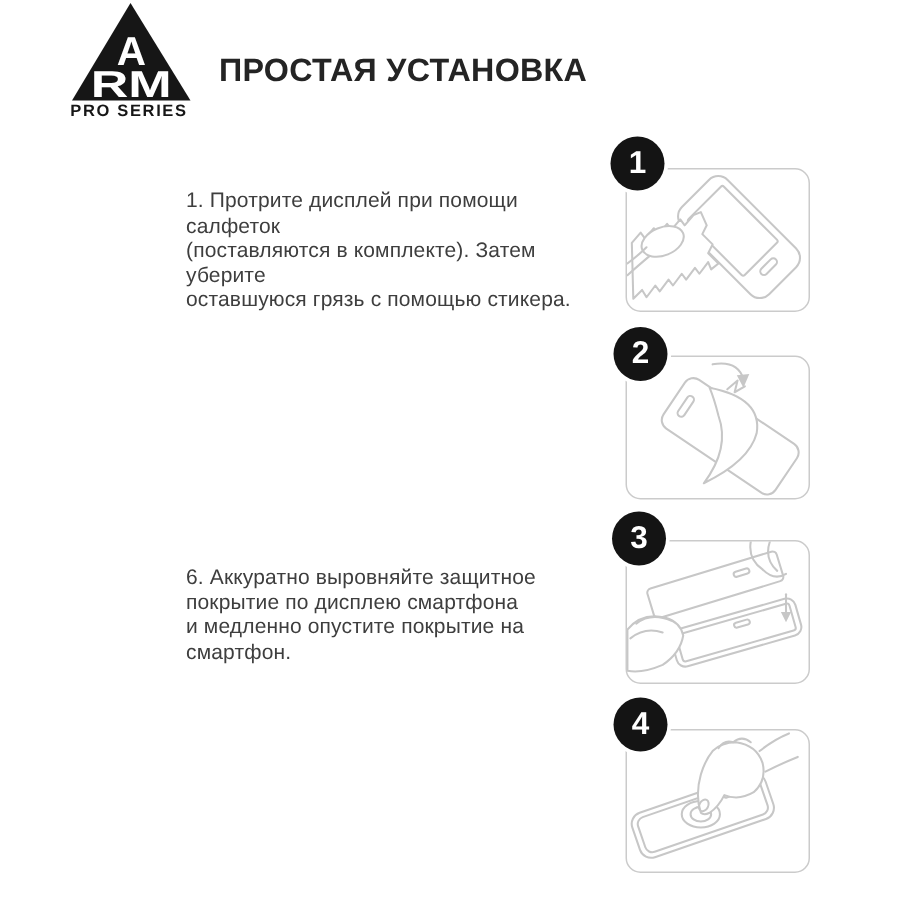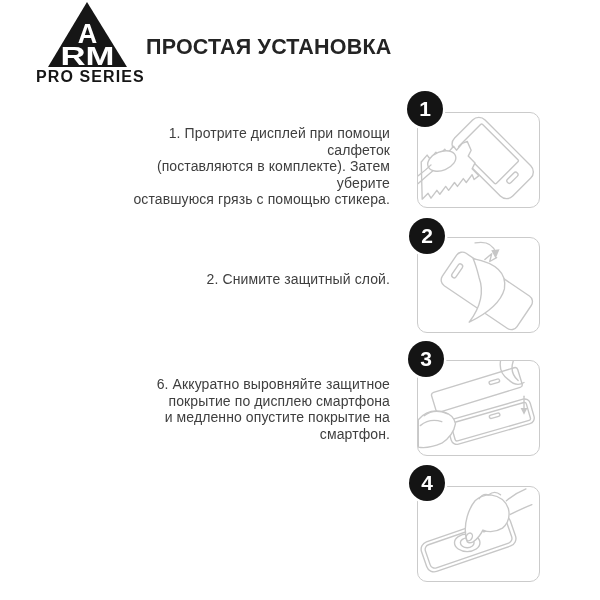--- a/index.html
+++ b/index.html
@@ -4,35 +4,34 @@
 <style>
   html,body{margin:0;padding:0;background:#fff;}
   #page{
     position:relative;width:600px;height:600px;background:#fff;overflow:hidden;
     font-family:"Liberation Sans","DejaVu Sans",sans-serif;
   }
   
   #logo{position:absolute;left:36px;top:0;width:100px;height:90px;}
   #logo svg{display:block;}
   .series-label{
-    position:absolute;left:36px;top:68px;width:100px;text-align:left;
-    font-size:16px;font-weight:bold;letter-spacing:1.1px;color:#161616;white-space:nowrap;
+    position:absolute;left:36px;top:68px;width:100px;text-align:center;
+    font-size:11px;font-weight:bold;letter-spacing:1.1px;color:#161616;white-space:nowrap;
   }
   
   .page-title{
     position:absolute;left:146px;top:36px;
     font-size:21.5px;line-height:22px;font-weight:bold;letter-spacing:.2px;
     color:#242424;white-space:nowrap;
   }
   
   .step-text{
-    position:absolute;left:108px;width:282px;
+    position:absolute;left:124px;width:282px;
     font-size:14px;line-height:16.6px;letter-spacing:.1px;color:#3e3e3e;
     white-space:pre-line;
-    text-align:right;
   }
   #step-text-1{top:125px;}
   #step-text-2{top:271px;}
   #step-text-3{top:376px;}
   #step-text-4{top:500px;}
   
   .illus-frame{
     position:absolute;left:417px;width:123px;height:96px;
     border:1.5px solid #cbcbcb;border-radius:10px;background:#fff;box-sizing:border-box;
   }
@@ -65,21 +64,20 @@
       <text x="51.5" y="64.5" text-anchor="middle" fill="#ffffff" font-family="Liberation Sans, sans-serif" font-size="25" font-weight="bold" textLength="54" lengthAdjust="spacingAndGlyphs">RM</text>
     </svg>
   </div>
   <div class="series-label">PRO SERIES</div>
 
   <div class="page-title">ПРОСТАЯ УСТАНОВКА</div>
 
   <div class="step-text" id="step-text-1">1. Протрите дисплей при помощи салфеток
 (поставляются в комплекте). Затем уберите
 оставшуюся грязь с помощью стикера.</div>
-  <div class="step-text" id="step-text-2">2. Снимите защитный слой.</div>
   <div class="step-text" id="step-text-3">6. Аккуратно выровняйте защитное
 покрытие по дисплею смартфона
 и медленно опустите покрытие на смартфон.</div>
 
   <div class="step-badge" id="badge-1">
     <span>1</span>
   </div>
   <div class="step-badge" id="badge-2">
     <span>2</span>
   </div>

